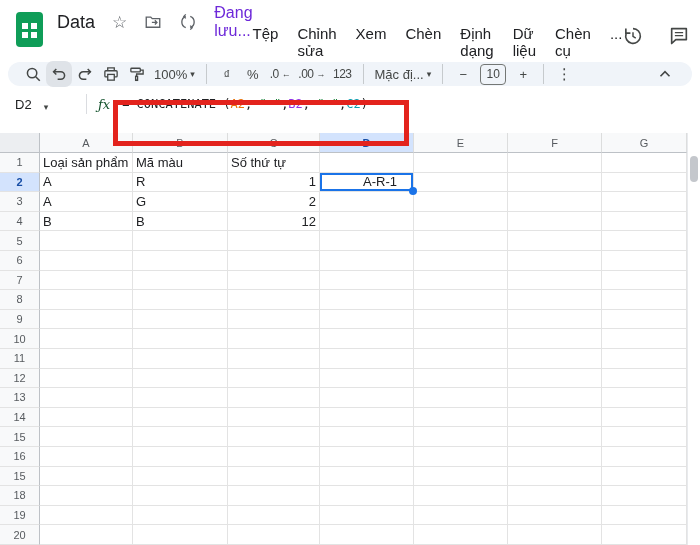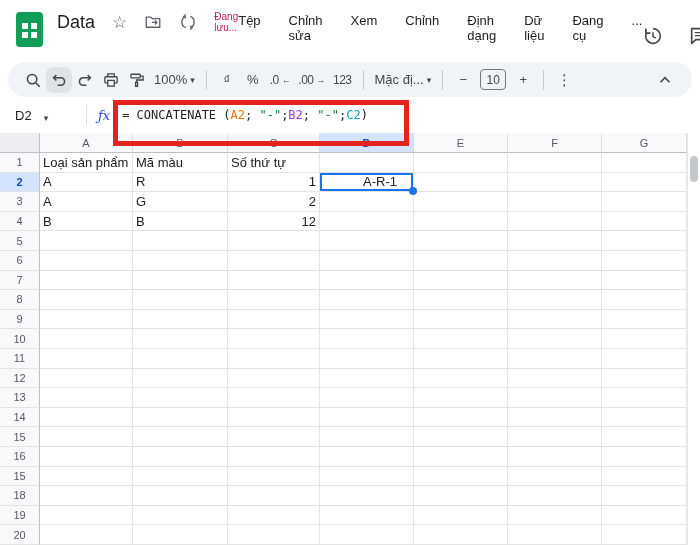--- a/index.html
+++ b/index.html
@@ -10,48 +10,48 @@
   .appbar { height:60px; display:flex; align-items:flex-start; padding:10px 12px 0 16px; }
   .logo { width:27px; height:35px; background:#0f9d58; border-radius:4px; position:relative; margin:2px 14px 0 0; flex:none;}
   .logo-inner { position:absolute; left:6px; top:11px; width:15px; height:15px; background:#fff; }
   .logo-inner:before { content:""; position:absolute; left:0; top:6px; width:15px; height:3px; background:#0f9d58; }
   .logo-inner:after { content:""; position:absolute; left:6px; top:0; width:3px; height:15px; background:#0f9d58; }
   .title-block { display:flex; }
   .title-row { display:flex; align-items:center; gap:17px; height:24px; }
   .doc-title { font-size:18px; color:#202124; }
   .hdr-ico { color:#5f6368; display:flex; align-items:center; }
   .star-ico { font-size:17px; line-height:1; }
-  .saving { font-size:10px; color:#be185d; }
-  .menu-row { display:flex; gap:28px; font-size:13px; margin-top:3px; color:#202124; }
+  .saving { font-size:16px; color:#6d28d9; }
+  .menu-row { display:flex; gap:19px; font-size:15px; margin-top:15px; color:#202124; }
   .menu-item { cursor:default; }
   .appbar-right { margin-left:auto; display:flex; align-items:center; gap:24px; padding-top:8px; }
   .cam-wrap { display:flex; align-items:center; gap:4px; }
   .caret { font-size:9px; color:#444746; }
   .share-btn { width:36px; height:36px; border-radius:50%; background:#c2e7ff; display:flex; align-items:center; justify-content:center; }
   svg { display:block; }
   .i22 { width:22px; height:22px; }
   .i18 { width:18px; height:18px; }
 
   
   .toolbar-wrap { padding:2px 8px 0 8px; }
-  .toolbar { height:35px; background:#f0f4f9; border-radius:18px; display:flex; align-items:center; padding:0 14px 0 12px; color:#444746; font-size:13px;text-align:right; }
+  .toolbar { height:24px; background:#f0f4f9; border-radius:18px; display:flex; align-items:center; padding:0 14px 0 12px; color:#444746; font-size:13px;text-align:right; }
   .tbtn { height:26px; min-width:26px; display:flex; align-items:center; justify-content:center; border-radius:7px; padding:0 4px; gap:3px; flex:none;}
   .tbtn.active { background:#dfe3e8; }
   .tdiv { width:1px; height:20px; background:#c6cacd; margin:0 7px; flex:none;}
   .num-ico { font-size:12px; letter-spacing:-0.5px; }
   .tiny-arr { font-size:9px; vertical-align:-2px; }
   .fontsize-box { width:26px; height:21px; border:1px solid #747775; border-radius:4px; font-size:12px; display:flex; align-items:center; justify-content:center; margin:0 4px; }
   .kebab { font-size:15px; color:#444746; }
   .tspacer { flex:1; }
 
   
   .formula-bar { height:36px; display:flex; align-items:center; position:relative; }
   .name-box { width:86px; padding-left:15px; font-size:13px; display:flex; align-items:flex-end; gap:12px; }
   .fdiv { width:1px; height:20px; background:#dadce0; margin:0 4px 0 0; }
-  .fx { font-family:"DejaVu Serif",serif; font-style:italic; font-size:13px; color:#1d4ed8; margin:0 12px 0 7px; }
+  .fx { font-family:"DejaVu Serif",serif; font-style:italic; font-size:13px; color:#14532d; margin:0 12px 0 7px; }
   .formula-text { font-family:"DejaVu Sans Mono",monospace; font-size:12px; white-space:pre; }
 
   .red-annotation { position:absolute; left:113px; top:100px; width:296px; height:46px; border:5px solid #e3231d; z-index:30; pointer-events:none; }
 
   
   .grid { position:absolute; left:0; top:133px; width:687px; display:grid; background:#fff; }
   .corner { background:#eceef1; border-right:1px solid #bdc1c6; border-bottom:1px solid #bdc1c6; }
   .colhdr { background:#f8f9fa; border-right:1px solid #dcdddd; border-bottom:1px solid #bdc1c6; font-size:11px; color:#575b5f; display:flex; align-items:center; justify-content:center; }
   .rowhdr { background:#f8f9fa; border-right:1px solid #bdc1c6; border-bottom:1px solid #e3e3e3; font-size:11px; color:#575b5f; display:flex; align-items:center; justify-content:center; }
   .sel-hdr { background:#d3e3fd !important; color:#174ea6; font-weight:bold; }
@@ -87,24 +87,24 @@
             <path d="M9 1.8 6.4 4.5 9 7.2"></path>
             <path d="M15 16.8l2.6 2.7-2.6 2.7"></path>
           </svg>
       </span>
       <span class="saving">Đang lưu...</span>
     </div>
     <div class="menu-row">
       <span class="menu-item">Tệp</span>
       <span class="menu-item">Chỉnh sửa</span>
       <span class="menu-item">Xem</span>
-      <span class="menu-item">Chỉnh</span>
+      <span class="menu-item">Chèn</span>
       <span class="menu-item">Định dạng</span>
       <span class="menu-item">Dữ liệu</span>
-      <span class="menu-item">Đang cụ</span>
+      <span class="menu-item">Chèn cụ</span>
       <span class="menu-item">...</span>
     </div>
   </div>
   <div class="appbar-right">
     <span>
       <svg class="i22" viewBox="0 0 24 24" fill="none" stroke="#444746" stroke-width="1.8">
           <path d="M12 4a8 8 0 1 1-7.6 5.6"></path>
           <path d="M4.2 3.8v5h5"></path>
           <path d="M12 8v4.4l3 1.8" stroke-width="1.6"></path>
         </svg>

